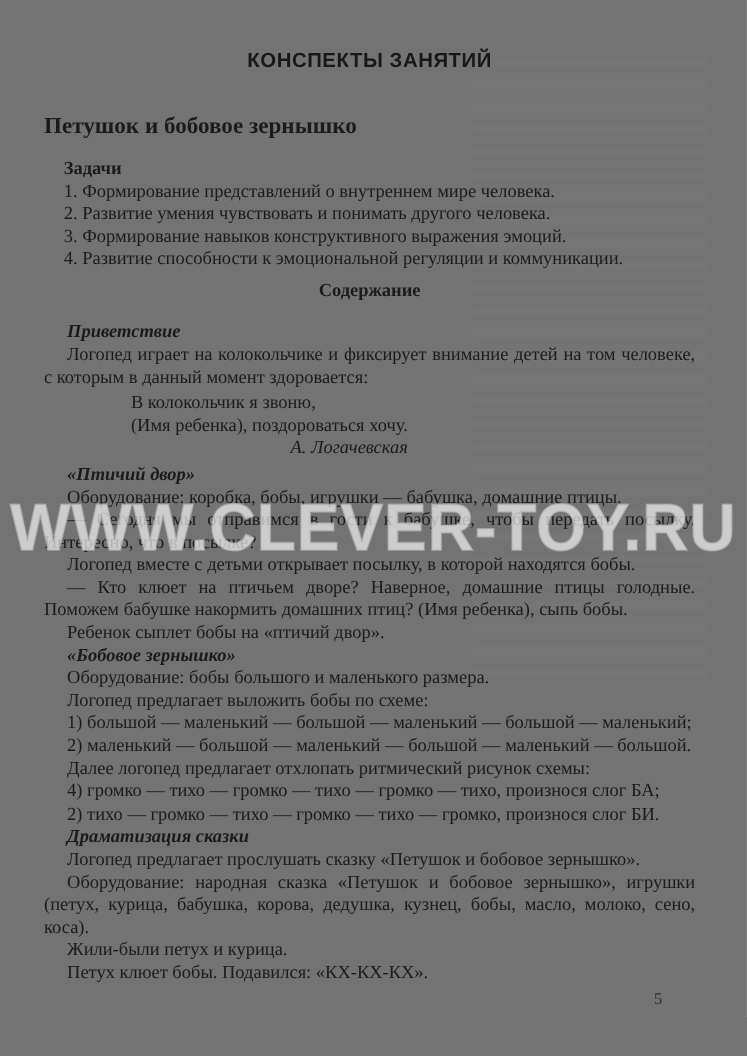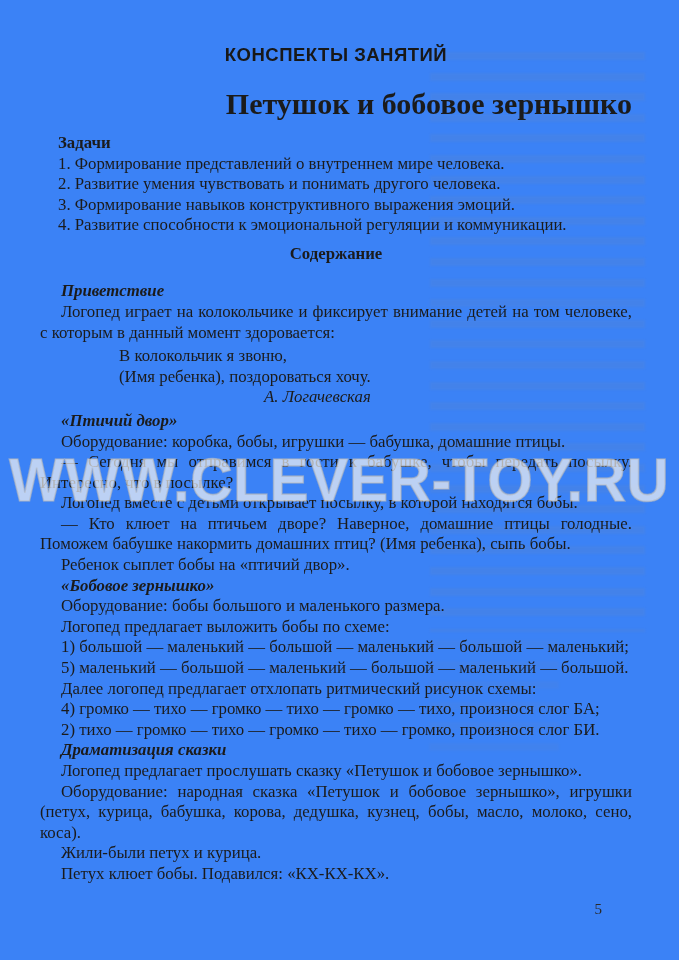--- a/index.html
+++ b/index.html
@@ -1,20 +1,20 @@
 <!DOCTYPE html>
 <html lang="ru"><head>
 <meta charset="utf-8">
 <style>
   html,body{margin:0;padding:0;}
   body{background:#ffffff;}
   .page{
     position:relative;
     width:679px;height:960px;
-    background:#3b82f6;
+    background:#737373;
     overflow:hidden;
     font-family:"Liberation Serif", serif;
     font-size:16.8px;
     line-height:20.6px;
     color:#1b1b1b;
   }
   .content{
     position:absolute;
     left:40px;top:44px;
     width:592px;
@@ -22,25 +22,25 @@
   .doc-header{
     font-family:"Liberation Sans", sans-serif;
     font-weight:bold;
     font-size:18.5px;
     line-height:22px;
     text-align:center;
     letter-spacing:.5px;
     color:#181818;
   }
   .lesson-title{
-    margin-top:25px;
+    margin-top:35px;
     font-weight:bold;
-    font-size:30px;
+    font-size:21px;
     line-height:26px;
-    text-align:right;
+    text-align:left;
   }
   .tasks{margin-top:16px;margin-left:18px;}
   .tasks-heading{font-weight:bold;margin:0;}
   .task{margin:0;}
   .content-heading{
     margin-top:8px;
     font-weight:bold;
     text-align:center;
   }
   .par{margin:0;text-align:justify;text-indent:21px;}
@@ -131,21 +131,21 @@
         <p class="par it">Логопед вместе с детьми открывает посылку, в которой находятся бобы.</p>
         <p class="par"><span>— Кто клюет на птичьем дворе? Наверное, домашние птицы голодные. Поможем бабушке накормить домашних птиц? (</span><span class="it">Имя ребенка</span><span>), сыпь бобы.</span></p>
         <p class="par it">Ребенок сыплет бобы на «птичий двор».</p>
       </div>
 
       <div>
         <p class="par bi">«Бобовое зернышко»</p>
         <p class="par"><span class="it">Оборудование</span><span>: бобы большого и маленького размера.</span></p>
         <p class="par">Логопед предлагает выложить бобы по схеме:</p>
         <p class="par">1) большой — маленький — большой — маленький — большой — маленький;</p>
-        <p class="par">5) маленький — большой — маленький — большой — маленький — большой.</p>
+        <p class="par">2) маленький — большой — маленький — большой — маленький — большой.</p>
         <p class="par">Далее логопед предлагает отхлопать ритмический рисунок схемы:</p>
         <p class="par">4) громко — тихо — громко — тихо — громко — тихо, произнося слог БА;</p>
         <p class="par">2) тихо — громко — тихо — громко — тихо — громко, произнося слог БИ.</p>
       </div>
 
       <div>
         <p class="par bi">Драматизация сказки</p>
         <p class="par">Логопед предлагает прослушать сказку «Петушок и бобовое зернышко».</p>
         <p class="par"><span class="it">Оборудование</span><span>: народная сказка «Петушок и бобовое зернышко», игрушки (петух, курица, бабушка, корова, дедушка, кузнец, бобы, масло, молоко, сено, коса).</span></p>
         <p class="par">Жили-были петух и курица.</p>

